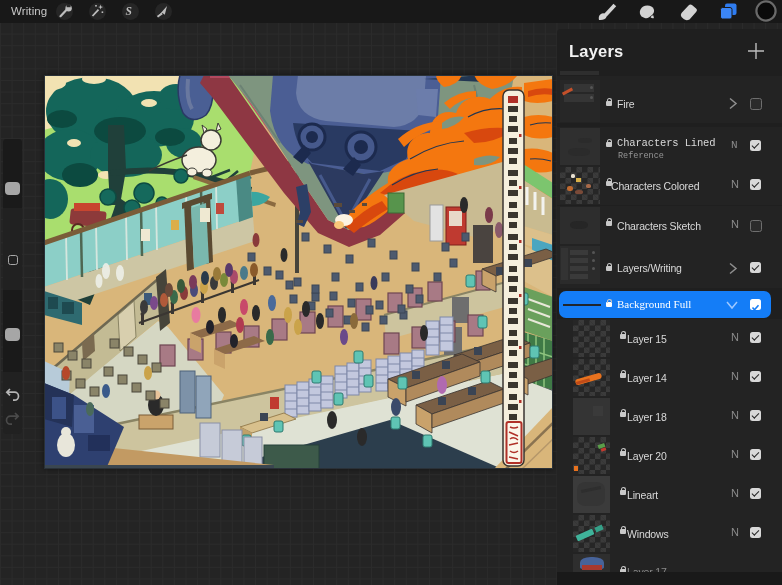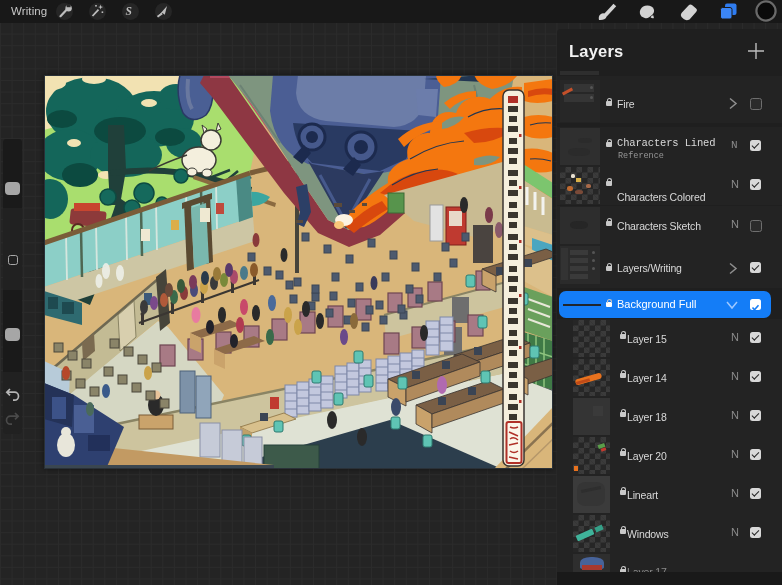--- a/index.html
+++ b/index.html
@@ -683,21 +683,21 @@
 
     <div class="row" style="top:95px;height:39px;">
       <div class="thumb checker" style="left:3px;top:1px;width:40px;height:37px;">
         <div class="abs" style="left:7px;top:19px;width:6px;height:5px;background:#c06a30;border-radius:40%;"></div>
         <div class="abs" style="left:16px;top:11px;width:5px;height:4px;background:#d8b048;"></div>
         <div class="abs" style="left:15px;top:23px;width:8px;height:4px;background:#7a4a38;border-radius:40%;"></div>
         <div class="abs" style="left:26px;top:17px;width:5px;height:4px;background:#a86a4a;border-radius:40%;"></div>
         <div class="abs" style="left:11px;top:7px;width:4px;height:4px;background:#e8e0d0;border-radius:40%;"></div>
       </div>
       <div class="lock" style="left:49px;top:15px;"></div>
-      <div class="lname" style="left:60px;top:13.5px;margin-top:11px;">Characters Colored</div>
+      <div class="lname" style="left:54px;top:13.5px;">Characters Colored</div>
       <div class="nmode" style="left:174px;top:12px;">N</div>
       <div class="cb on" style="left:193px;top:13px;"></div>
     </div>
 
     <div class="row" style="top:135px;height:39px;">
       <div class="thumb" style="left:3px;top:1px;width:40px;height:37px;background:#2d2d2d;">
         <div class="abs" style="left:10px;top:14px;width:18px;height:8px;background:#262626;border-radius:40%;"></div>
       </div>
       <div class="lock" style="left:49px;top:15px;"></div>
       <div class="lname" style="left:60px;top:13.5px;">Characters Sketch</div>
@@ -720,21 +720,21 @@
       <div class="lname" style="left:60px;top:17px;">Layers/Writing</div>
       <svg class="abs" style="left:170px;top:17px" width="12" height="13">
           <path d="M3 1.5 L9 6.5 L3 11.5" stroke="#8f8f8f" stroke-width="1.5" fill="none"></path>
         </svg>
       <div class="cb on" style="left:193px;top:17px;"></div>
     </div>
 
     <div class="abs" style="left:2px;top:220px;width:212px;height:27px;background:#147df7;border-radius:7px;">
       <div class="abs" style="left:4px;top:12.5px;width:38px;height:2.5px;background:#20262e;"></div>
       <div class="lock" style="left:47px;top:11px;border-color:#fff;background:#fff;"></div>
-      <div class="abs" style="left:58px;top:7px;color:#ffffff;font-size:11px;">Background Full</div>
+      <div class="abs" style="left:58px;top:7px;color:#ffffff;font-size:11px;font-family:Liberation Serif, serif;">Background Full</div>
       <svg class="abs" style="left:166px;top:8px" width="14" height="12">
           <path d="M2 3 L7 9 L12 3" stroke="#9ec8ff" stroke-width="1.5" fill="none"></path>
         </svg>
       <div class="abs" style="left:191px;top:8px;width:11px;height:11px;border-radius:2.5px;background:#fff;">
         <svg width="11" height="11">
             <path d="M2.5 5.5 L4.5 7.8 L8.5 3.2" stroke="#147df7" stroke-width="1.6" fill="none"></path>
           </svg>
       </div>
     </div>
 

